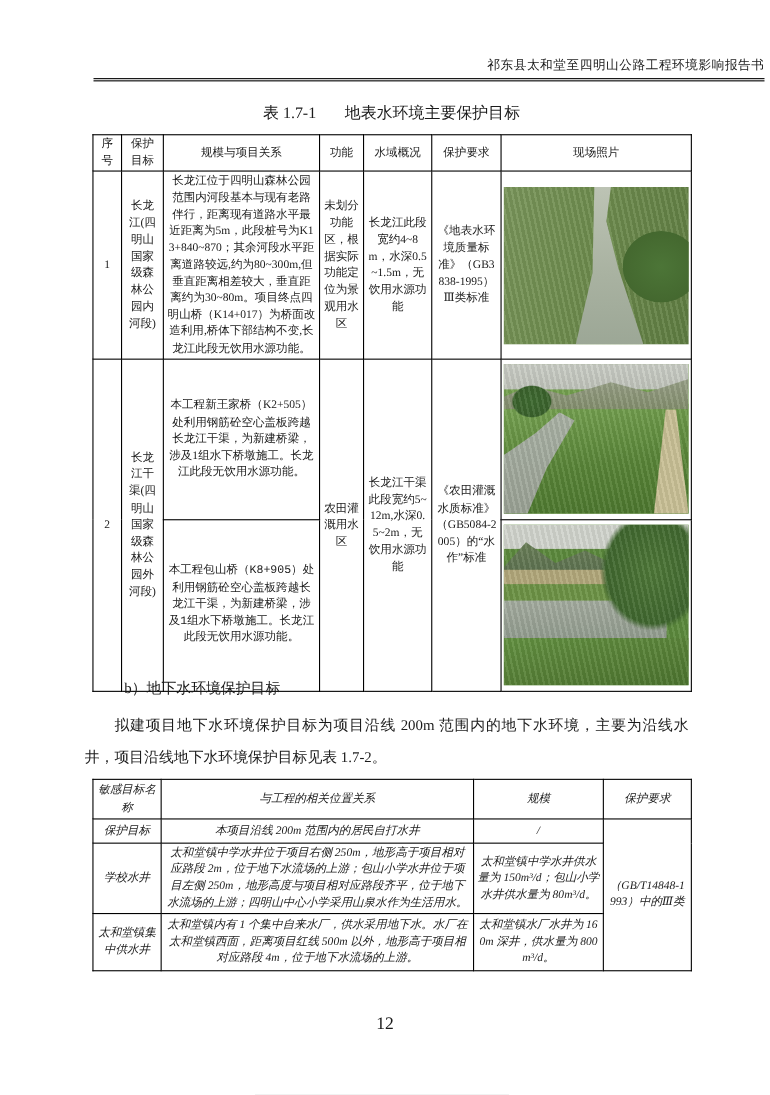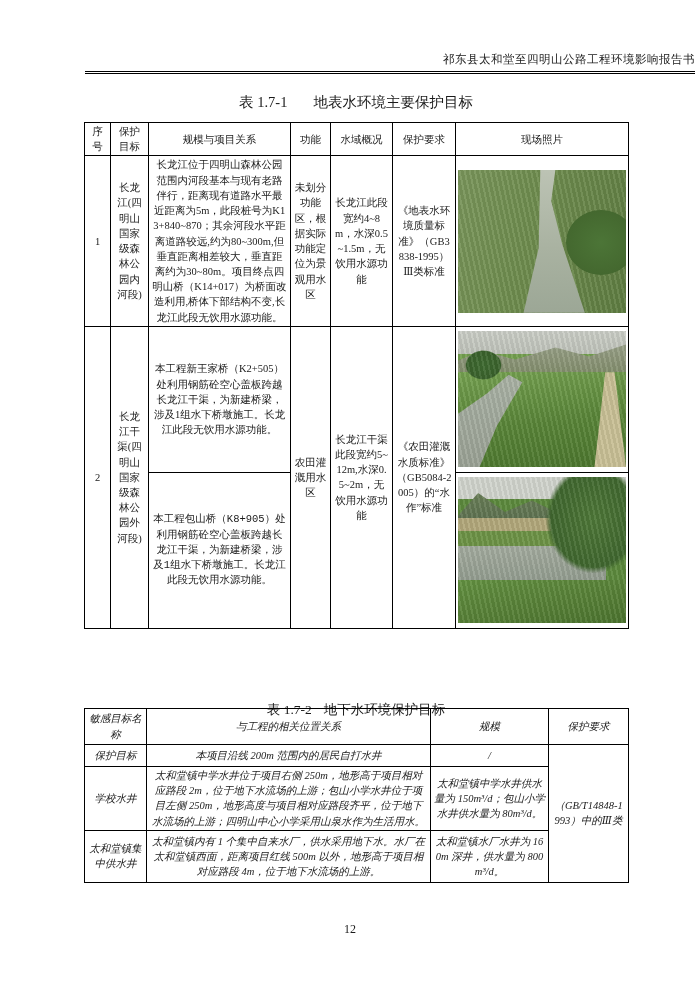--- a/index.html
+++ b/index.html
@@ -104,21 +104,21 @@
   .ph3-water{left:0;top:47%;width:88%;height:28%;background:linear-gradient(#a4ac9f,#909a8d);}
   .ph3-bank{left:0;top:70%;width:100%;height:30%;background:linear-gradient(170deg,#639141 0%,#567f36 60%,#4c742f 100%);}
   .ph3-tree{
     right:-4%;top:-2%;width:52%;height:68%;
     background:radial-gradient(ellipse at 55% 45%,#4e7838 0%,#40672f 62%,rgba(64,103,47,0) 70%);
   }
   
   .section-b{position:absolute;top:616px;left:77px;width:549px;font-size:13.5px;}
   .sec-heading{margin:0 0 9px 36px;line-height:20px;}
   .sec-para{margin:0;text-indent:2em;line-height:29px;text-align:justify;}
-  .page-number{position:absolute;top:922px;left:0;width:100%;text-align:center;font-size:12px;}
+  .page-number{position:absolute;top:922px;left:0;width:100%;text-align:center;font-size:16px;}
 </style>
 </head>
 <body>
 
 <div class="page">
 
   <div class="doc-header">祁东县太和堂至四明山公路工程环境影响报告书</div>
 
   <div class="tbl-caption cap1">
     <span class="cap-label">表 1.7-1</span><span>地表水环境主要保护目标</span>
@@ -189,24 +189,25 @@
           <div class="layer ph3-water"></div>
           <div class="layer ph3-bank"></div>
           <div class="layer ph3-tree"></div>
           <div class="layer grass-tex"></div>
         </div>
       </td>
     </tr>
   </tbody>
     </table>
 
-
-  <div class="tbl-caption cap2">
-    <span class="cap-label">表 1.7-2</span><span>地下水环境保护目标</span>
+  <div class="section-b">
+    <p class="sec-heading">b）地下水环境保护目标</p>
+    <p class="sec-para">拟建项目地下水环境保护目标为项目沿线 200m 范围内的地下水环境，主要为沿线水井，项目沿线地下水环境保护目标见表 1.7-2。</p>
   </div>
+
 
   <table class="t2">
     <colgroup>
       <col style="width:62px">
         <col style="width:284px">
         <col style="width:118px">
         <col style="width:80px">
     </colgroup>
     <tbody>
         <tr class="rh">

